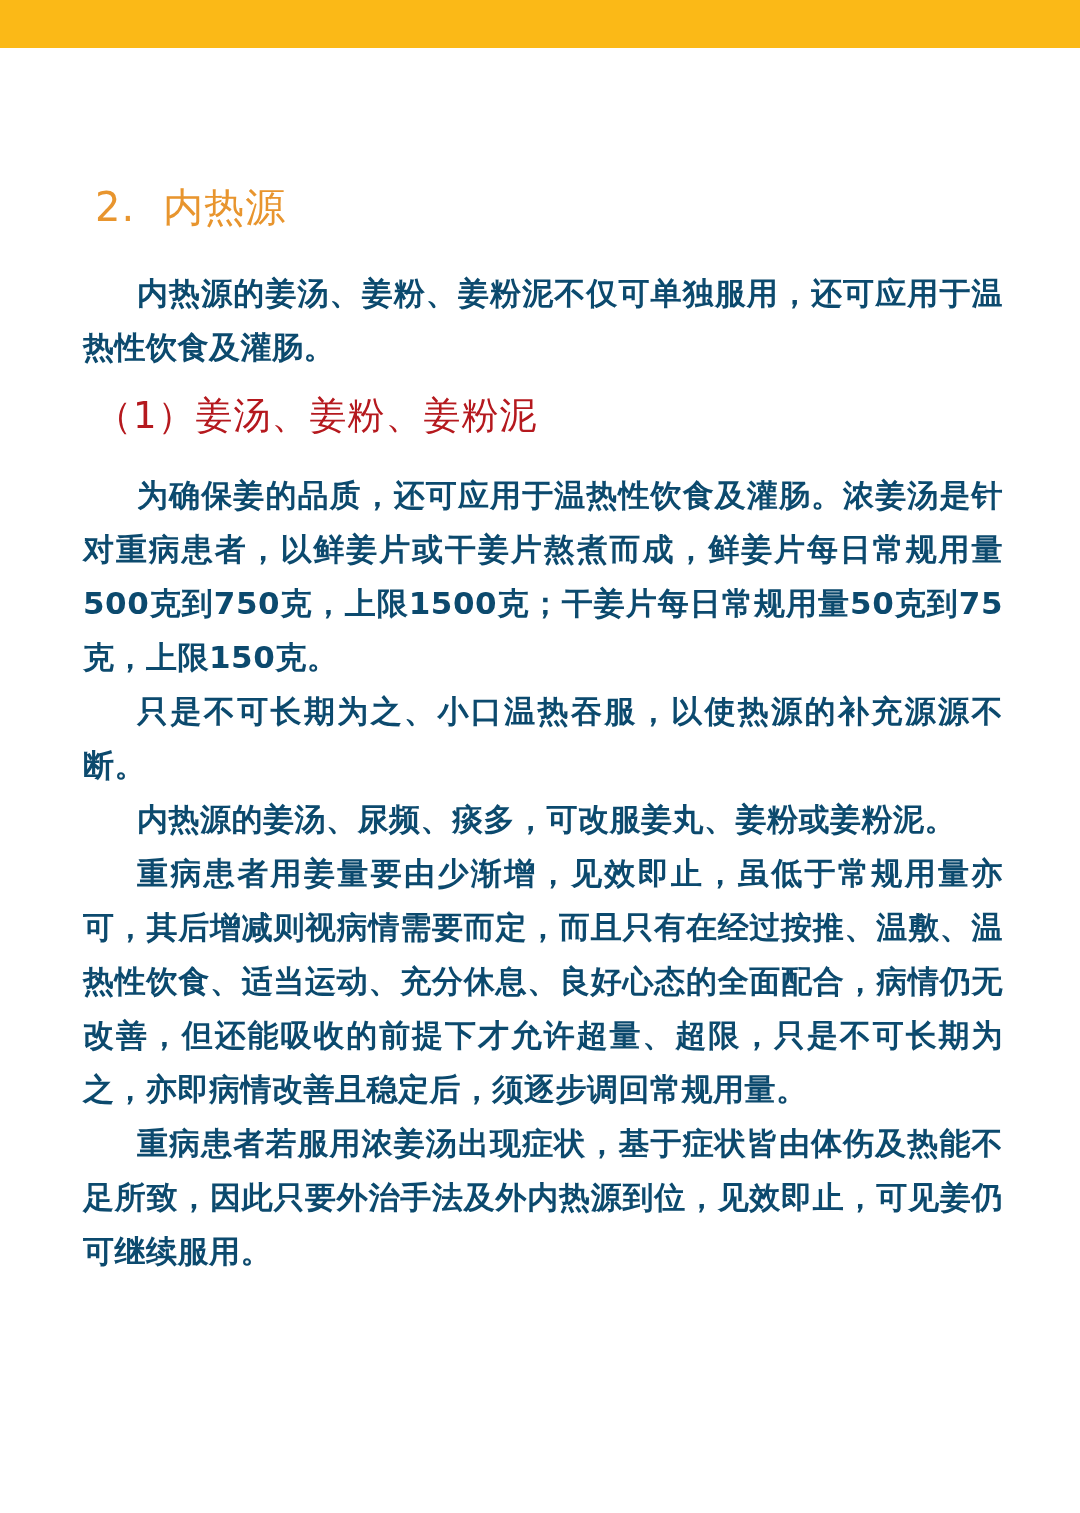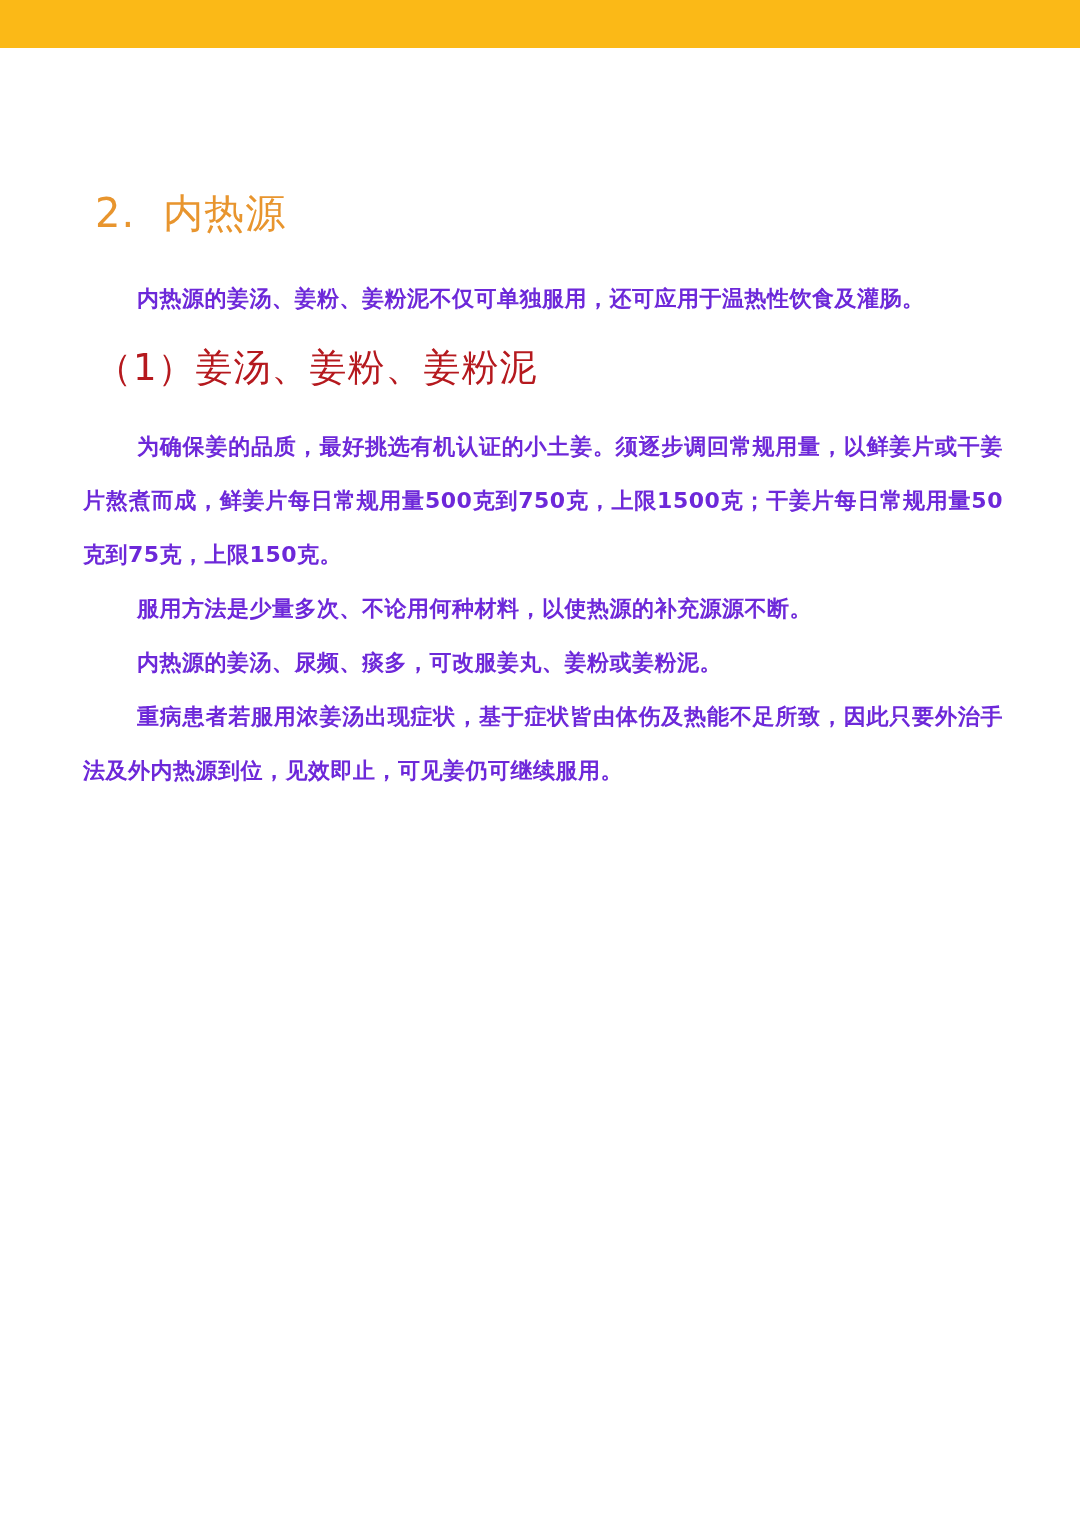--- a/index.html
+++ b/index.html
@@ -18,43 +18,43 @@
   .top-bar {
     position: absolute;
     left: 0; top: 0;
     width: 1080px;
     height: 48px;
     background: #FBB917;
   }
   .content {
     position: absolute;
     left: 83px;
-    top: 184px;
+    top: 178px;
     width: 920px;
   }
   .section-title {
     font-size: 40px;
     line-height: 58px;
     color: #E8952E;
     margin: 0 0 0 12px;
     font-weight: normal;
     letter-spacing: 1px;
   }
   .section-title .num {
     margin-right: 28px;
   }
   .para {
-    font-size: 22px;
+    font-size: 31px;
     line-height: 54px;
     margin: 0;
     text-indent: 54px;
     text-align: justify;
     letter-spacing: 0.5px;
     font-weight: bold;
-    color: #6d28d9;
+    color: #0c4a6e;
   }
   .intro { margin-top: 30px; }
   .sub-title {
     font-size: 37px;
     line-height: 60px;
     color: #B5191E;
     margin: 12px 0 22px 12px;
     font-weight: normal;
     letter-spacing: 1px;
   }
@@ -64,17 +64,18 @@
 
 <div class="top-bar"></div>
 
 <div class="content">
   <h2 class="section-title"><span class="num">2.</span><span>内热源</span></h2>
 
   <p class="para intro">内热源的姜汤、姜粉、姜粉泥不仅可单独服用，还可应用于温热性饮食及灌肠。</p>
 
   <h3 class="sub-title">（1）姜汤、姜粉、姜粉泥</h3>
 
-  <p class="para">为确保姜的品质，最好挑选有机认证的小土姜。须逐步调回常规用量，以鲜姜片或干姜片熬煮而成，鲜姜片每日常规用量500克到750克，上限1500克；干姜片每日常规用量50克到75克，上限150克。</p>
-  <p class="para">服用方法是少量多次、不论用何种材料，以使热源的补充源源不断。</p>
+  <p class="para">为确保姜的品质，还可应用于温热性饮食及灌肠。浓姜汤是针对重病患者，以鲜姜片或干姜片熬煮而成，鲜姜片每日常规用量500克到750克，上限1500克；干姜片每日常规用量50克到75克，上限150克。</p>
+  <p class="para">只是不可长期为之、小口温热吞服，以使热源的补充源源不断。</p>
   <p class="para">内热源的姜汤、尿频、痰多，可改服姜丸、姜粉或姜粉泥。</p>
+  <p class="para">重病患者用姜量要由少渐增，见效即止，虽低于常规用量亦可，其后增减则视病情需要而定，而且只有在经过按推、温敷、温热性饮食、适当运动、充分休息、良好心态的全面配合，病情仍无改善，但还能吸收的前提下才允许超量、超限，只是不可长期为之，亦即病情改善且稳定后，须逐步调回常规用量。</p>
   <p class="para">重病患者若服用浓姜汤出现症状，基于症状皆由体伤及热能不足所致，因此只要外治手法及外内热源到位，见效即止，可见姜仍可继续服用。</p>
 </div>
 
 </body></html>

